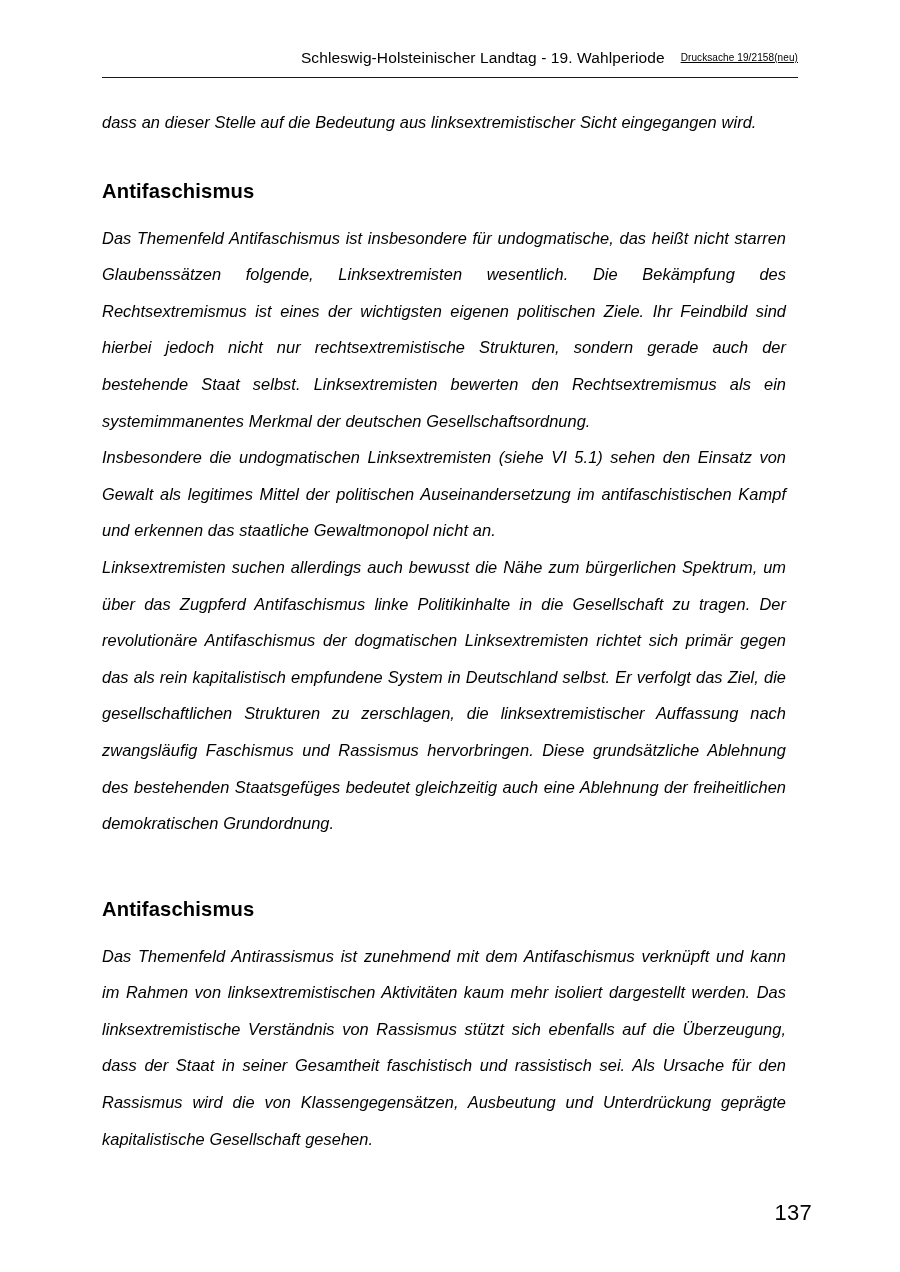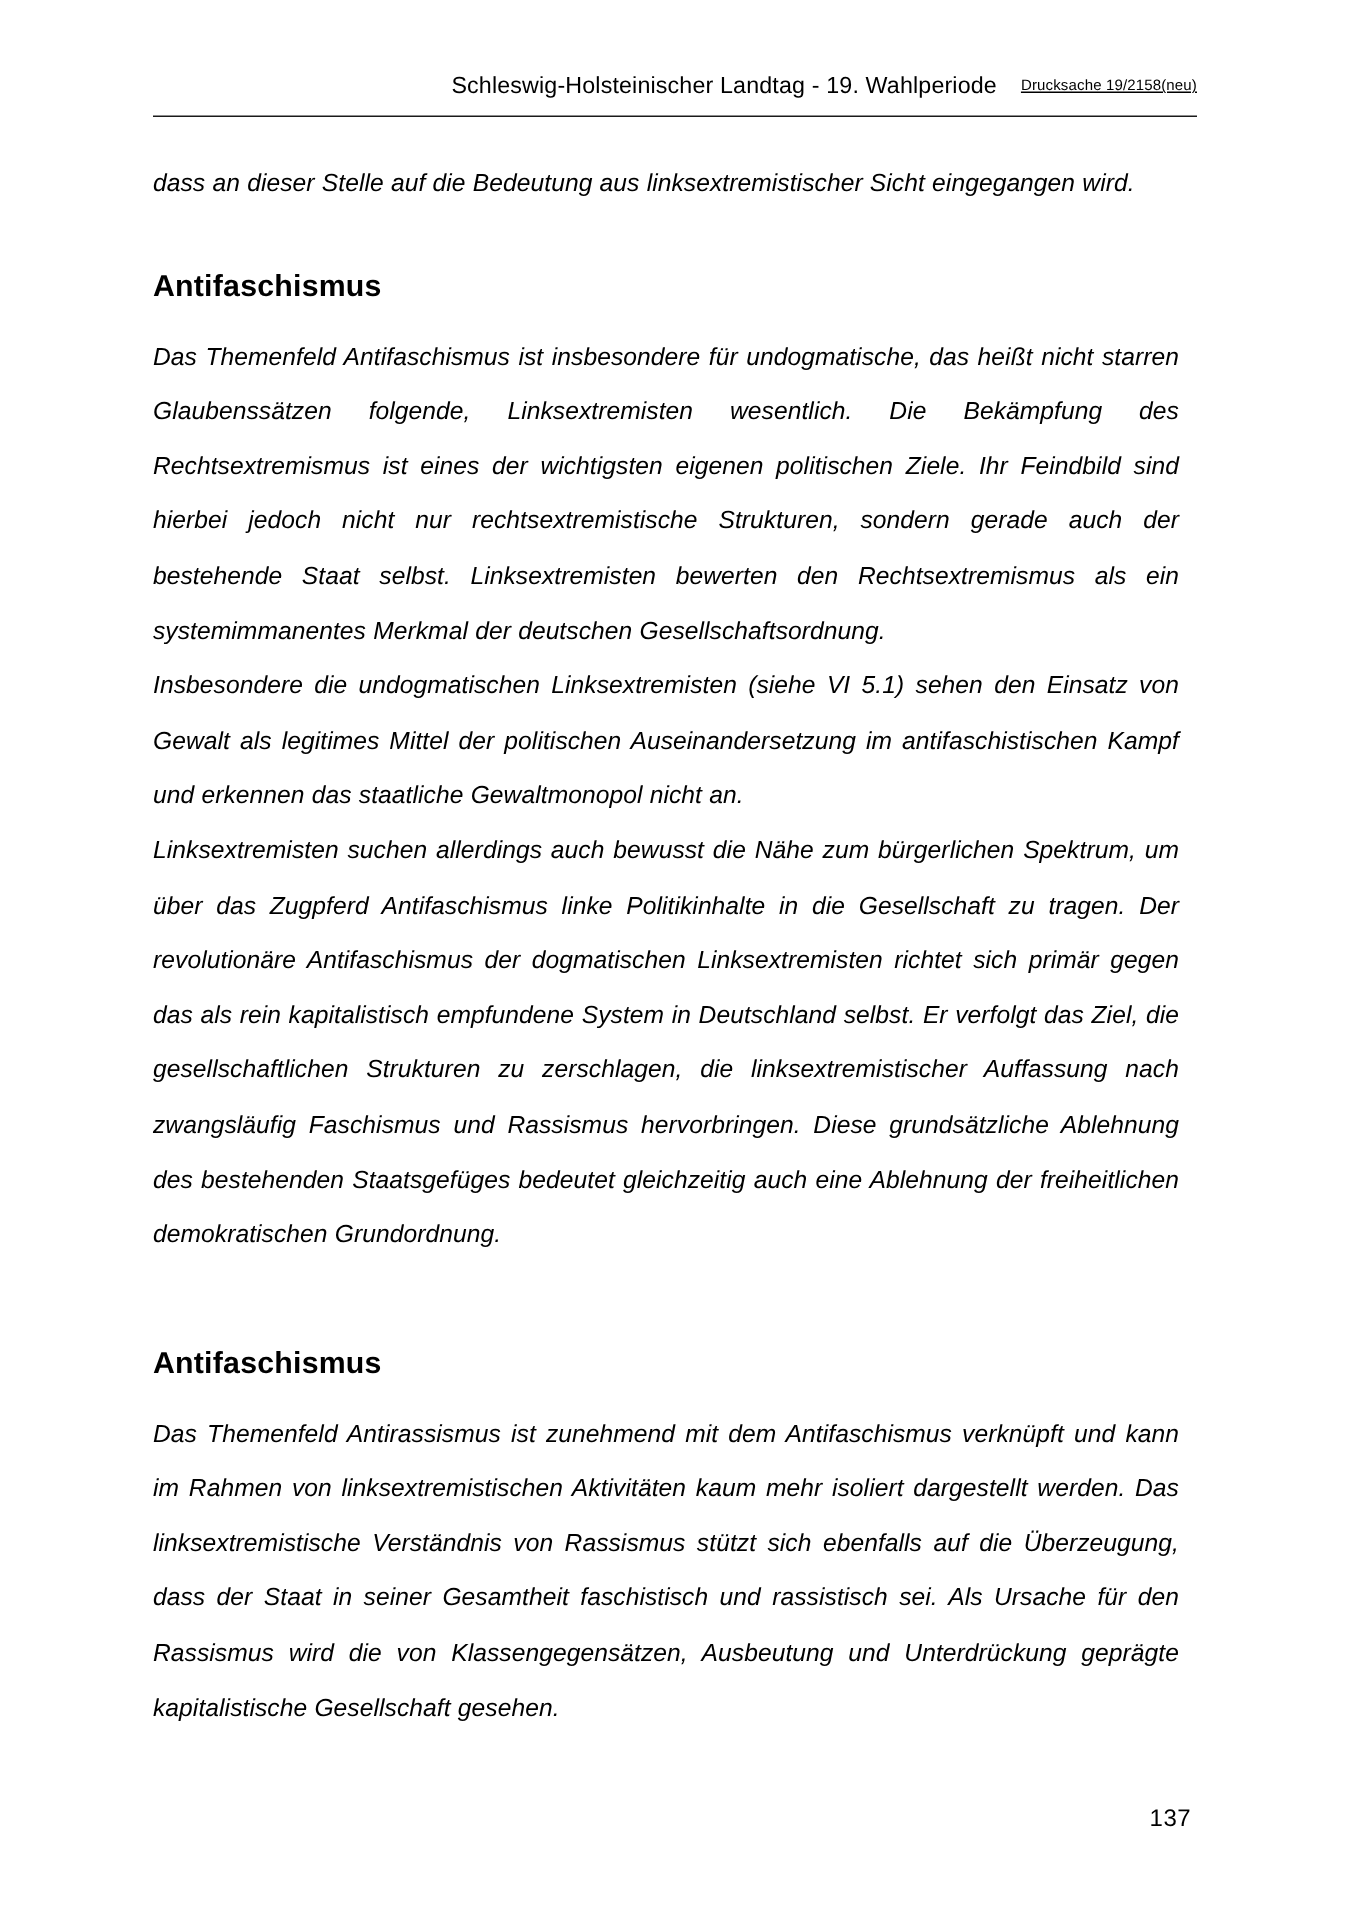--- a/index.html
+++ b/index.html
@@ -90,23 +90,23 @@
 
   
   .gap-before-heading { height: 35px; }
   .gap-after-heading  { height: 14px; }
   .gap-before-heading-2 { height: 52px; }
   .gap-after-heading-2  { height: 14px; }
 
   
   .page-number {
     position: absolute;
-    right: 106px;
+    right: 88px;
     bottom: 48px;
-    font-size: 16px;
+    font-size: 22px;
     line-height: 22px;
     letter-spacing: 0.3px;
     text-align: right;
   }
 </style>
 </head>
 <body>
 
 <div class="page">
 

